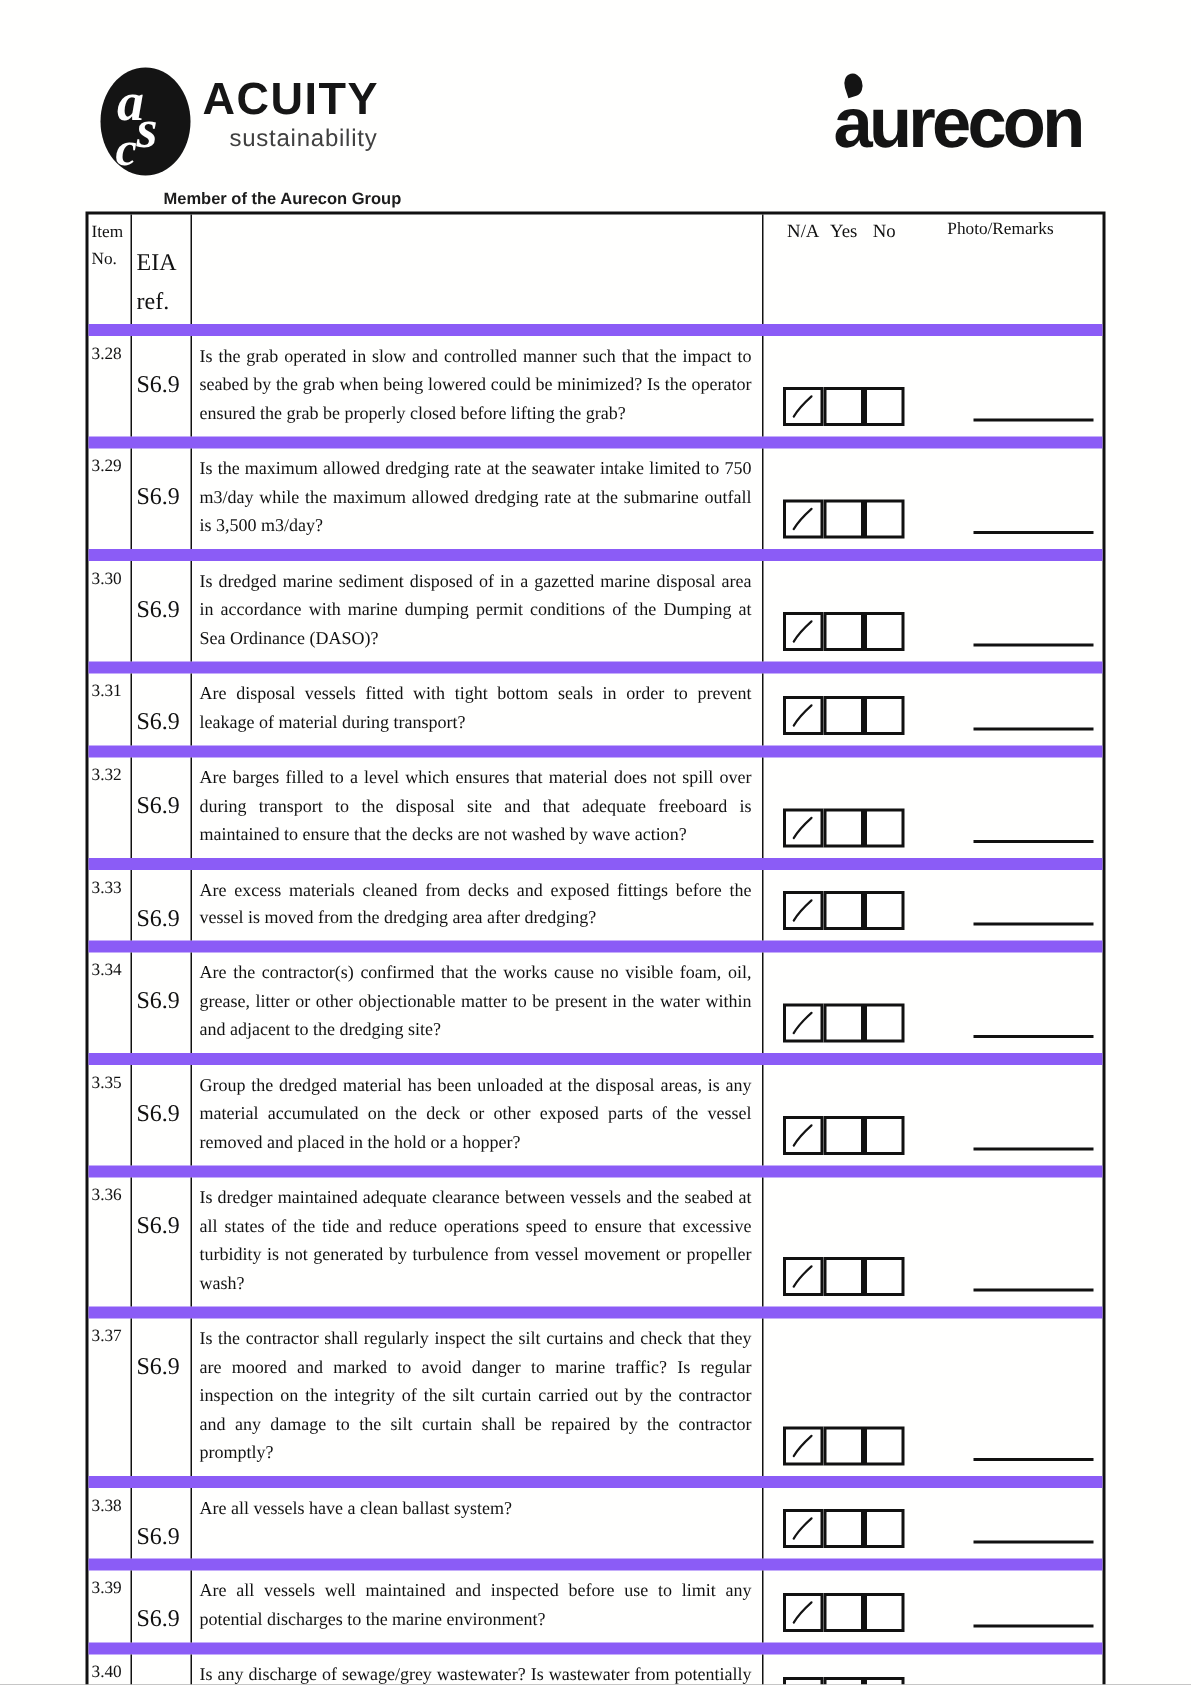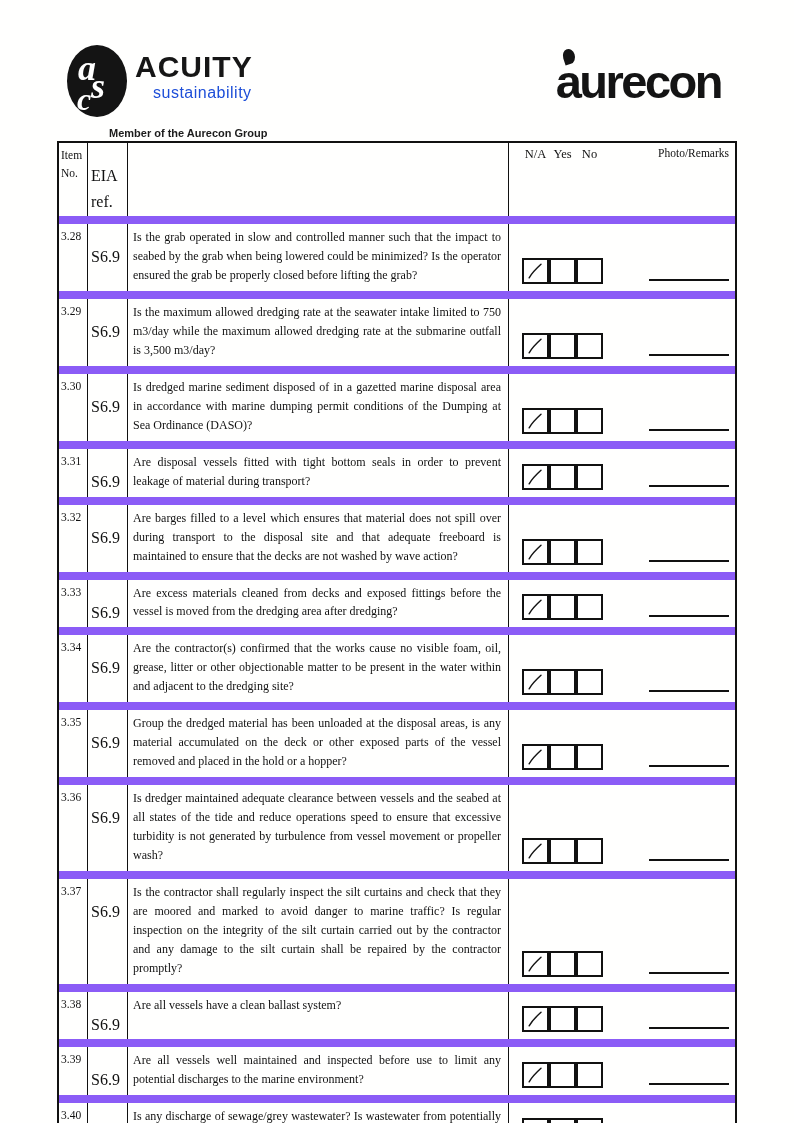--- a/index.html
+++ b/index.html
@@ -10,21 +10,21 @@
     padding:44px 57px 0 57px; position:relative; overflow:hidden;
   }
 
   
   .doc-header { display:flex; justify-content:space-between; align-items:flex-start; }
   .logo-left { display:flex; flex-direction:column; margin-left:8px; }
   .logo-left-top { display:flex; align-items:flex-start; }
   .monogram { width:64px; height:74px; flex:0 0 auto; }
   .logo-text { margin-left:6px; margin-top:8px; font-family:"Liberation Sans", sans-serif; }
   .acuity-name { font-size:30px; font-weight:bold; letter-spacing:1px; line-height:1; color:#161616; }
-  .acuity-sub { font-size:16px; color:#1d4ed8; margin-top:2px; margin-left:18px; letter-spacing:.5px; }
+  .acuity-sub { font-size:16px; color:#404040; margin-top:2px; margin-left:18px; letter-spacing:.5px; }
   .acuity-tag { font-family:"Liberation Sans", sans-serif; font-size:11px; font-weight:bold; color:#1c1c1c; margin-top:9px; margin-left:44px; white-space:nowrap; }
   .logo-right { margin-top:14px; margin-right:16px; position:relative; font-family:"Liberation Sans", sans-serif; }
   .aurecon-word { font-size:47px; font-weight:800; letter-spacing:-2.5px; color:#141414; line-height:1; }
   .aurecon-drop { position:absolute; left:7px; top:-9px; width:12px; height:15px; background:#141414;
                   border-radius:52% 48% 55% 0; transform:rotate(-18deg); }
 
   
   .title { text-align:center; font-size:15.5px; font-weight:bold; margin-top:15px; letter-spacing:.2px; white-space:nowrap; }
 
   
@@ -36,21 +36,21 @@
   .c-q     { flex:0 0 381px; border-right:1.5px solid #111; font-size:12px; line-height:1.58; padding:4px 7px 6px 5px; }
   .c-item span, .c-eia span { display:block; line-height:1.6; }
   .c-q .q-heading { font-weight:bold; display:block; }
   .c-q .q-heading:empty { display:none; }
   .c-q .q-text { display:block; text-align:justify; }
   .c-checks { flex:1 1 auto; display:grid; grid-template-columns:27px 27px 27px 1fr;
               padding:0 6px 7px 13px; align-items:end; align-content:end; }
   .thead { min-height:46px; }
   .thead .c-checks { align-content:start; align-items:start; padding-top:4px; }
   .col-label { font-size:12.5px; text-align:center; white-space:nowrap; }
-  .col-label.photo { text-align:right; padding-left:2px; font-size:11.5px; }
+  .col-label.photo { text-align:center; padding-left:2px; font-size:11.5px; }
   .cb { width:27px; height:26px; border:2px solid #111; background:#fff; position:relative; display:block; }
   .cb svg { position:absolute; inset:0; width:100%; height:100%; display:none; }
   .cb.checked svg { display:block; }
   .remarks-line { height:2px; background:#111; width:80px; justify-self:end; margin-bottom:3px; }
 </style>
 </head>
 <body>
 
 <div class="page">
 

